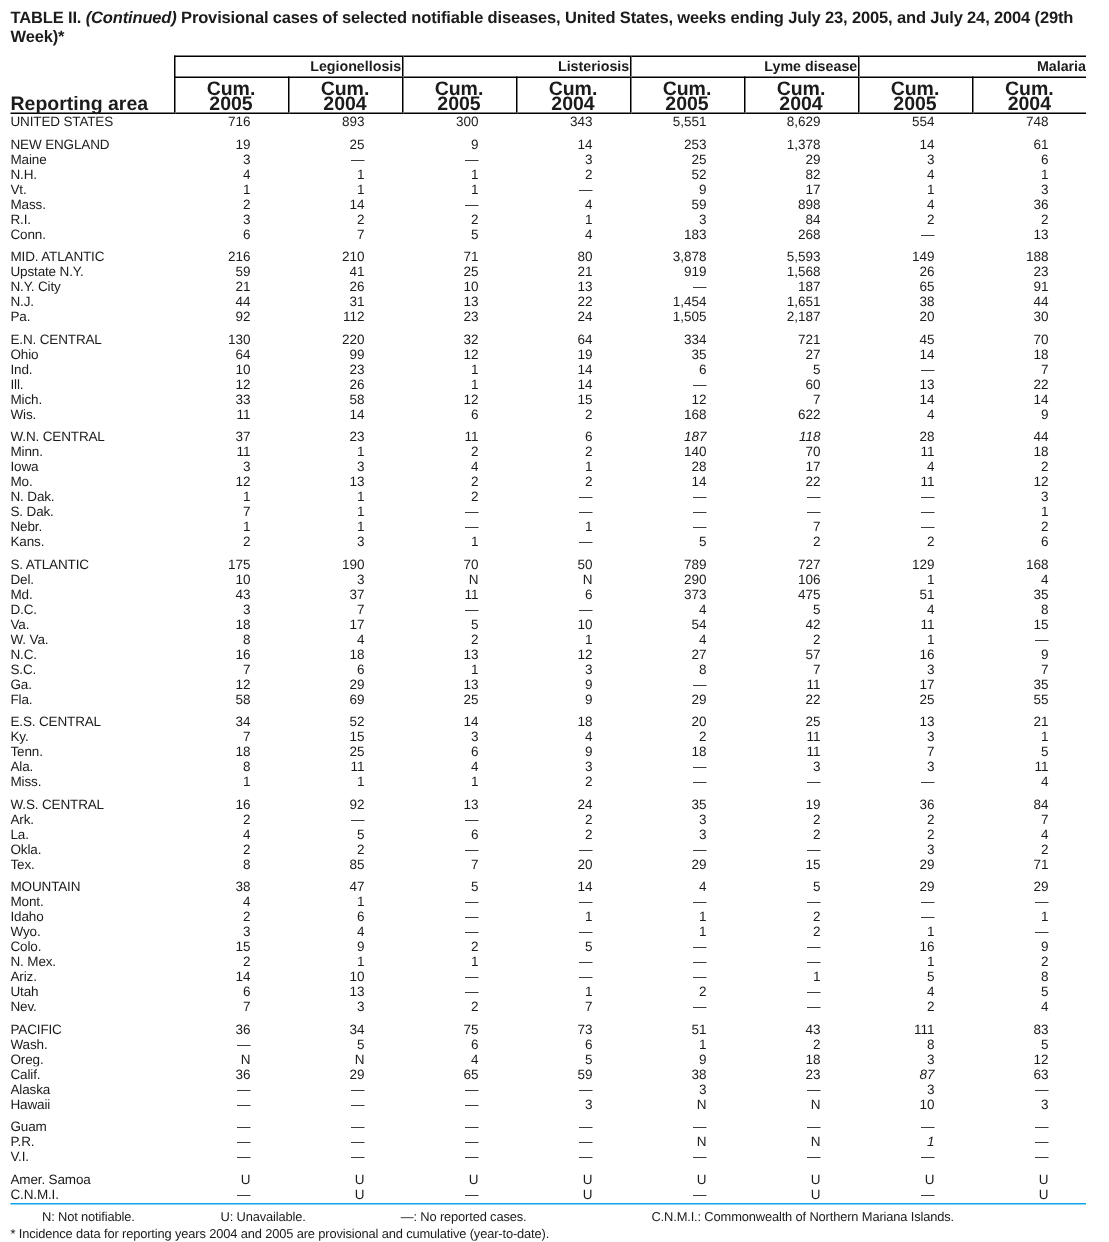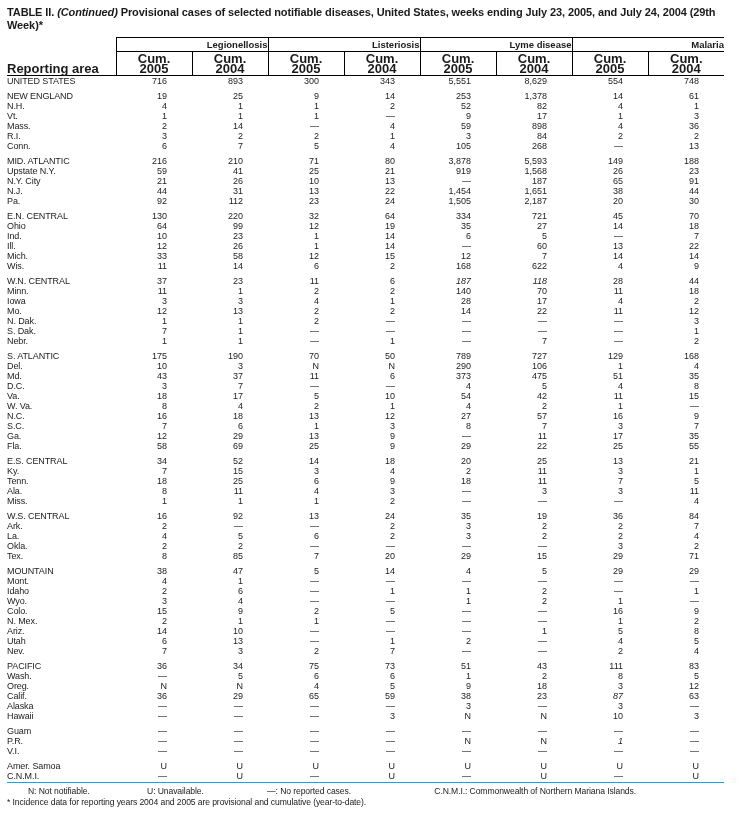--- a/index.html
+++ b/index.html
@@ -91,20 +91,31 @@
           <td class="val">19</td>
           <td class="val">25</td>
           <td class="val">9</td>
           <td class="val">14</td>
           <td class="val">253</td>
           <td class="val">1,378</td>
           <td class="val">14</td>
           <td class="val">61</td>
         </tr>
         <tr>
+          <td class="area">Maine</td>
+          <td class="val">3</td>
+          <td class="val">—</td>
+          <td class="val">—</td>
+          <td class="val">3</td>
+          <td class="val">25</td>
+          <td class="val">29</td>
+          <td class="val">3</td>
+          <td class="val">6</td>
+        </tr>
+        <tr>
           <td class="area">N.H.</td>
           <td class="val">4</td>
           <td class="val">1</td>
           <td class="val">1</td>
           <td class="val">2</td>
           <td class="val">52</td>
           <td class="val">82</td>
           <td class="val">4</td>
           <td class="val">1</td>
         </tr>
@@ -140,21 +151,21 @@
           <td class="val">84</td>
           <td class="val">2</td>
           <td class="val">2</td>
         </tr>
         <tr>
           <td class="area">Conn.</td>
           <td class="val">6</td>
           <td class="val">7</td>
           <td class="val">5</td>
           <td class="val">4</td>
-          <td class="val">105</td>
+          <td class="val">183</td>
           <td class="val">268</td>
           <td class="val">—</td>
           <td class="val">13</td>
         </tr>
         <tr class="spacer">
           <td colspan="9"></td>
         </tr>
         <tr>
           <td class="area">MID. ATLANTIC</td>
           <td class="val">216</td>
@@ -351,20 +362,31 @@
         <tr>
           <td class="area">Nebr.</td>
           <td class="val">1</td>
           <td class="val">1</td>
           <td class="val">—</td>
           <td class="val">1</td>
           <td class="val">—</td>
           <td class="val">7</td>
           <td class="val">—</td>
           <td class="val">2</td>
+        </tr>
+        <tr>
+          <td class="area">Kans.</td>
+          <td class="val">2</td>
+          <td class="val">3</td>
+          <td class="val">1</td>
+          <td class="val">—</td>
+          <td class="val">5</td>
+          <td class="val">2</td>
+          <td class="val">2</td>
+          <td class="val">6</td>
         </tr>
         <tr class="spacer">
           <td colspan="9"></td>
         </tr>
         <tr>
           <td class="area">S. ATLANTIC</td>
           <td class="val">175</td>
           <td class="val">190</td>
           <td class="val">70</td>
           <td class="val">50</td>

